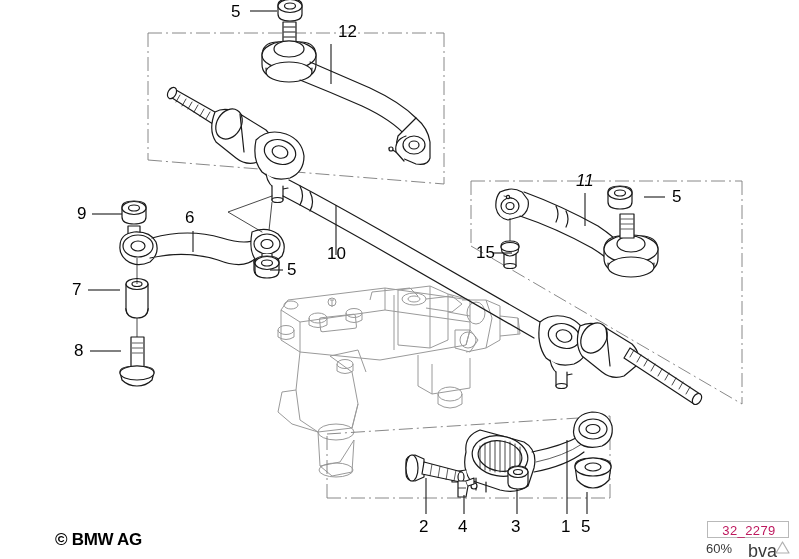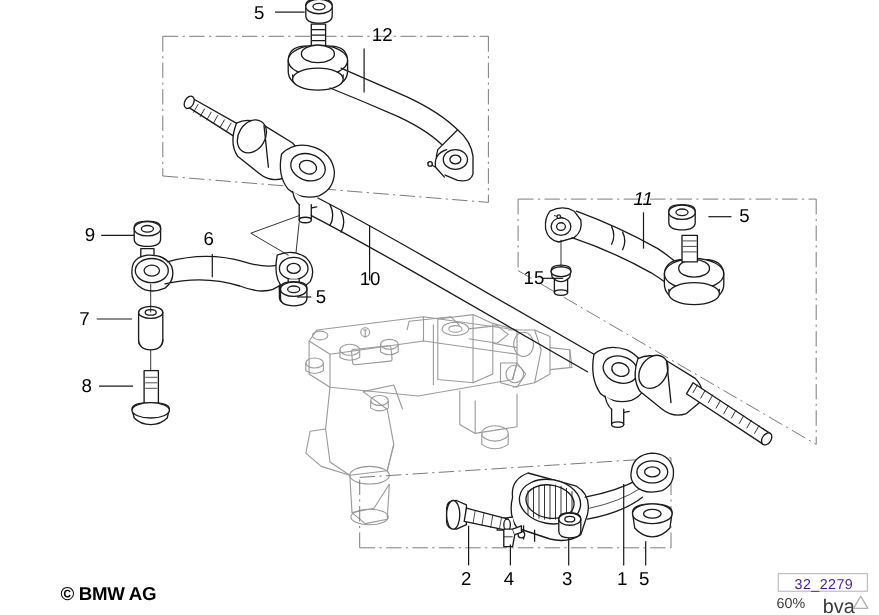--- a/index.html
+++ b/index.html
@@ -56,21 +56,21 @@
   #footer-code {
     position: absolute;
     left: 0;
     top: 0;
     width: 82px;
     height: 17px;
     line-height: 17px;
     text-align: center;
     font-family: "Liberation Sans", sans-serif;
     font-size: 13px;
-    color: #4c1d95;
+    color: #be185d;
     letter-spacing: 0.4px;
   }
   #footer-zoom {
     position: absolute;
     left: 706px;
     top: 541px;
     font-family: "Liberation Sans", sans-serif;
     font-size: 13px;
     color: #3a3a3a;
   }

